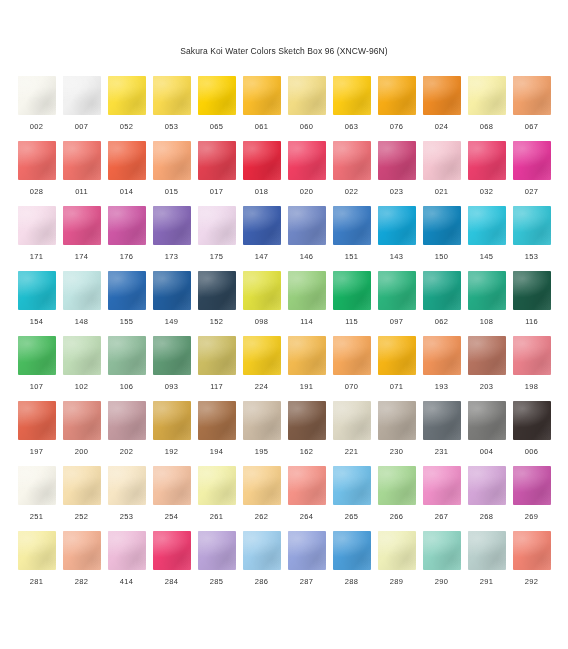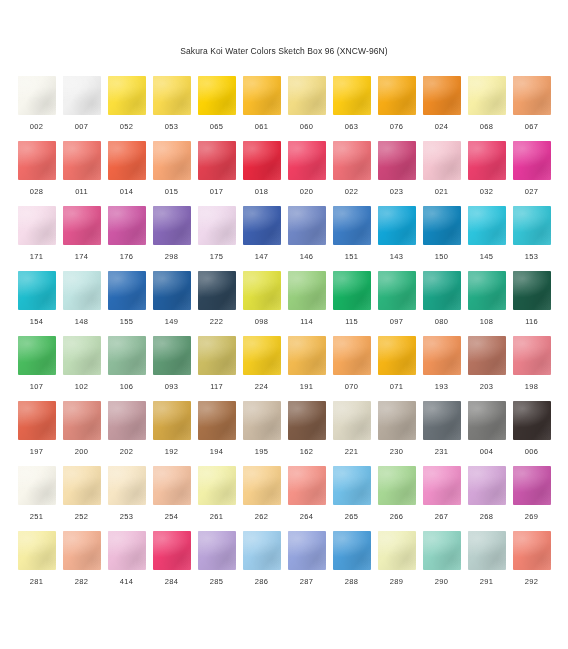--- a/index.html
+++ b/index.html
@@ -184,21 +184,21 @@
       <div class="swatch-cell">
         <div class="swatch-chip" style="background-color: rgb(224, 85, 142);"></div>
         <div class="swatch-label">174</div>
       </div>
       <div class="swatch-cell">
         <div class="swatch-chip" style="background-color: rgb(205, 87, 164);"></div>
         <div class="swatch-label">176</div>
       </div>
       <div class="swatch-cell">
         <div class="swatch-chip" style="background-color: rgb(134, 104, 183);"></div>
-        <div class="swatch-label">298</div>
+        <div class="swatch-label">173</div>
       </div>
       <div class="swatch-cell">
         <div class="swatch-chip" style="background-color: rgb(239, 216, 236);"></div>
         <div class="swatch-label">175</div>
       </div>
       <div class="swatch-cell">
         <div class="swatch-chip" style="background-color: rgb(61, 95, 174);"></div>
         <div class="swatch-label">147</div>
       </div>
       <div class="swatch-cell">
@@ -236,41 +236,41 @@
       <div class="swatch-cell">
         <div class="swatch-chip" style="background-color: rgb(42, 107, 180);"></div>
         <div class="swatch-label">155</div>
       </div>
       <div class="swatch-cell">
         <div class="swatch-chip" style="background-color: rgb(34, 94, 158);"></div>
         <div class="swatch-label">149</div>
       </div>
       <div class="swatch-cell">
         <div class="swatch-chip" style="background-color: rgb(46, 69, 89);"></div>
-        <div class="swatch-label">222</div>
+        <div class="swatch-label">152</div>
       </div>
       <div class="swatch-cell">
         <div class="swatch-chip" style="background-color: rgb(224, 224, 64);"></div>
         <div class="swatch-label">098</div>
       </div>
       <div class="swatch-cell">
         <div class="swatch-chip" style="background-color: rgb(151, 206, 125);"></div>
         <div class="swatch-label">114</div>
       </div>
       <div class="swatch-cell">
         <div class="swatch-chip" style="background-color: rgb(23, 177, 98);"></div>
         <div class="swatch-label">115</div>
       </div>
       <div class="swatch-cell">
         <div class="swatch-chip" style="background-color: rgb(44, 179, 124);"></div>
         <div class="swatch-label">097</div>
       </div>
       <div class="swatch-cell">
         <div class="swatch-chip" style="background-color: rgb(27, 163, 135);"></div>
-        <div class="swatch-label">080</div>
+        <div class="swatch-label">062</div>
       </div>
       <div class="swatch-cell">
         <div class="swatch-chip" style="background-color: rgb(36, 171, 133);"></div>
         <div class="swatch-label">108</div>
       </div>
       <div class="swatch-cell">
         <div class="swatch-chip" style="background-color: rgb(29, 90, 70);"></div>
         <div class="swatch-label">116</div>
       </div>
       <div class="swatch-cell">

